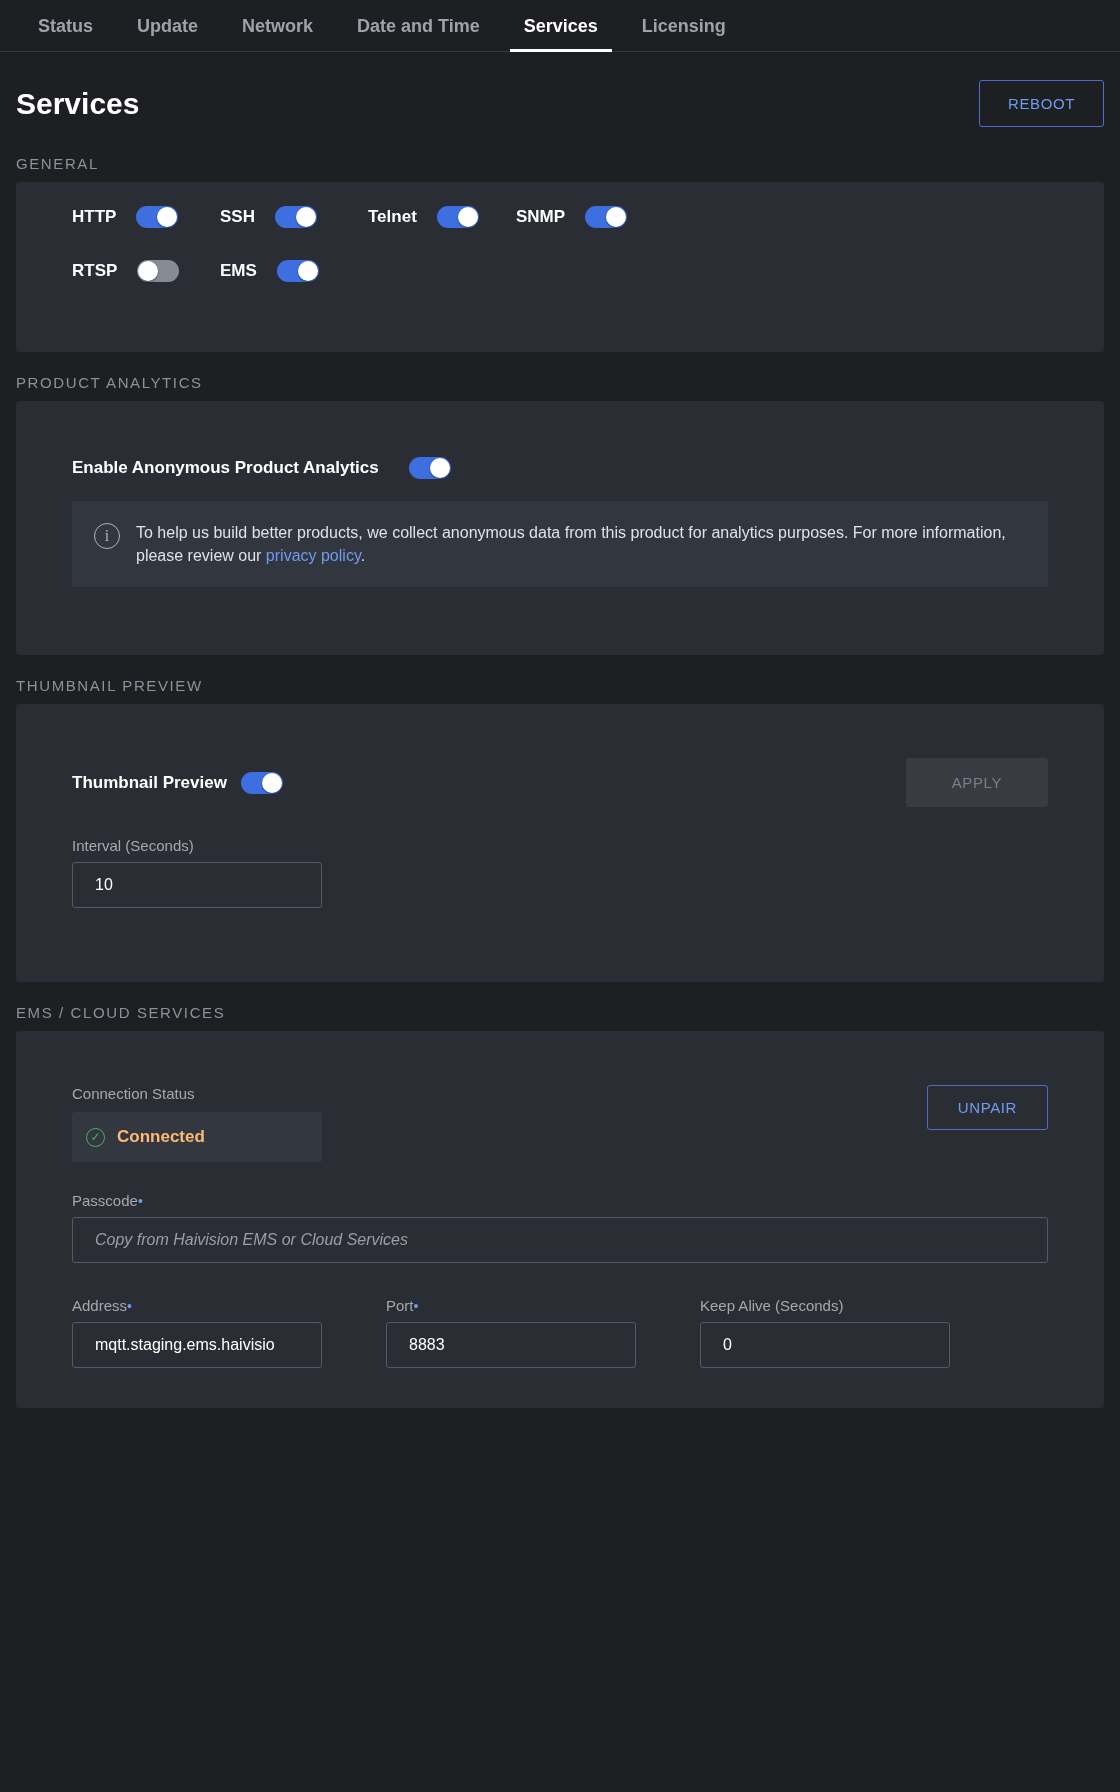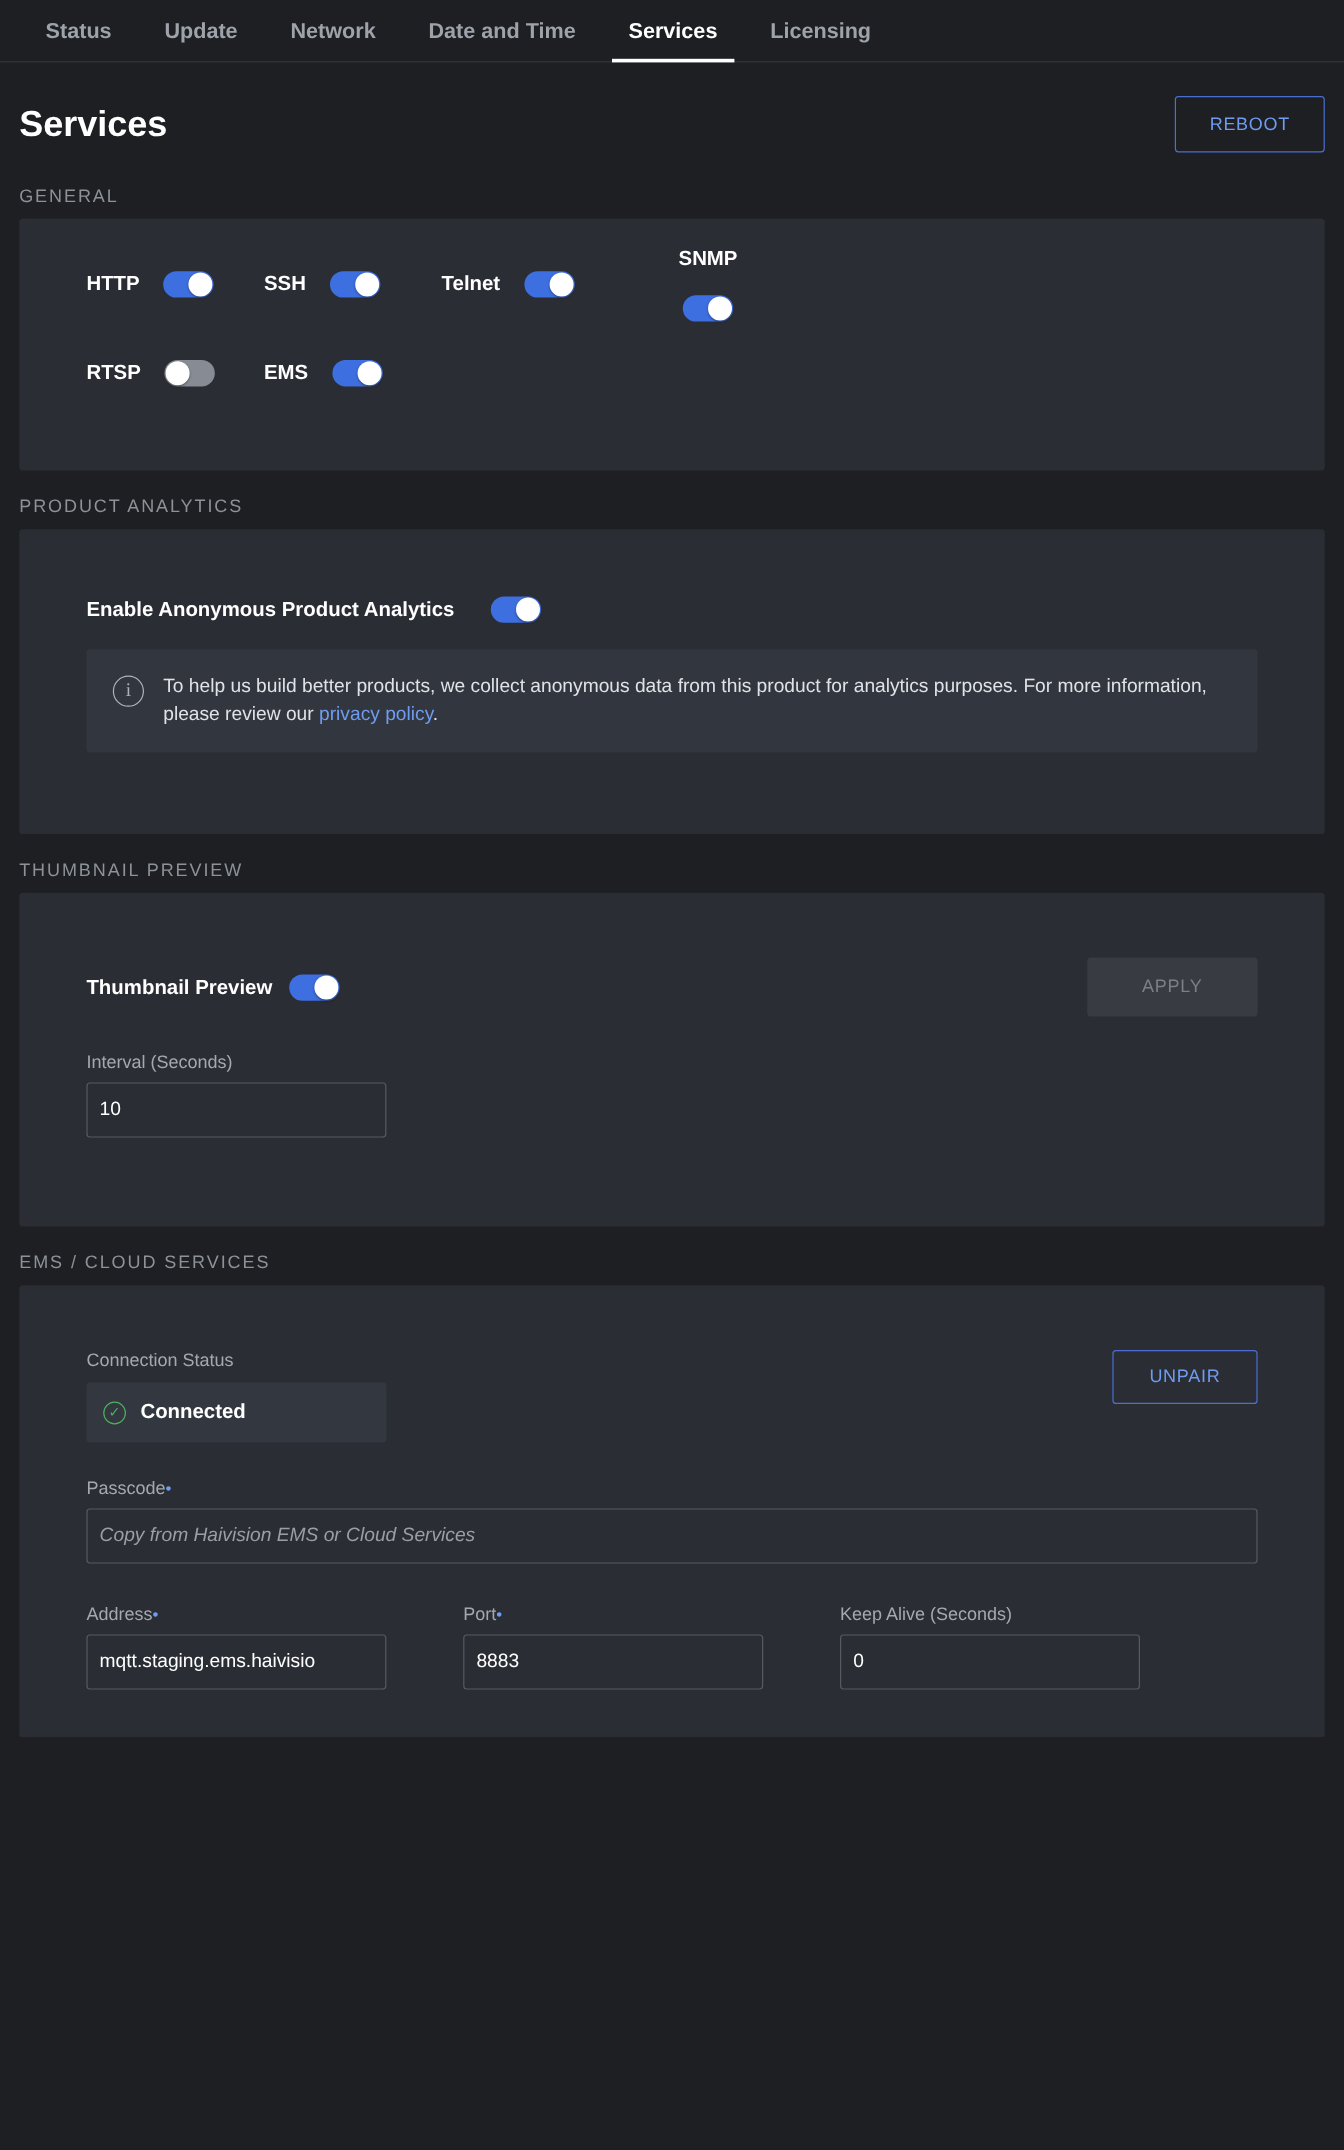--- a/index.html
+++ b/index.html
@@ -92,21 +92,21 @@
     box-shadow: 0 1px 2px rgba(0,0,0,.4);
   }
   .switch.off .knob { left: 1px; }
 
   
   .general-grid-row { display: flex; align-items: center; }
   .gcell { display: flex; align-items: center; gap: 20px; }
   .gcell.c1 { width: 148px; }
   .gcell.c2 { width: 148px; }
   .gcell.c3 { width: 148px; }
-  .gcell.c4 { width: 148px; flex-direction: column; }
+  .gcell.c4 { width: 148px; }
   .gcell .lbl { font-size: 17px; color: #fff; font-weight: bold; }
   .row-gap { height: 32px; }
 
   
   .analytics-row {
     display: flex; align-items: center; gap: 30px;
     margin: 32px 0 22px 0;
   }
   .analytics-row .lbl { font-size: 17px; color: #ffffff; font-weight: bold; }
   .infobox {
@@ -158,21 +158,21 @@
     color: #a4a9b0;
     margin: 30px 0 8px 0;
   }
   .req { color: #6f9cf0; font-size: 14px; }
   .input {
     background: #2a2d34;
     border: 1px solid #565a63;
     border-radius: 3px;
     color: #ffffff;
     font-size: 16px;
-    padding: 13px 10px;
+    padding: 13px 22px;
     width: 250px;
     font-family: "Liberation Sans", sans-serif;
   }
   .input::placeholder { color: #9a9ea6; font-style: italic; }
   .input.wide { width: 100%; }
 
   
   .ems-head {
     display: flex; justify-content: space-between; align-items: flex-start;
     margin-top: 30px;
@@ -188,21 +188,21 @@
     gap: 12px;
   }
   .check {
     width: 19px; height: 19px; border-radius: 50%;
     border: 1.5px solid #4eae62;
     color: #4eae62;
     font-size: 12px;
     display: flex; align-items: center; justify-content: center;
     flex: none;
   }
-  .status-text { font-size: 17px; color: #ffffff; font-weight: bold; }
+  .status-text { font-size: 17px; color: #fdba74; font-weight: bold; }
   .ems-grid {
     display: flex;
     gap: 64px;
     margin-top: 4px;
     align-items: flex-end;
   }
   .ems-col { width: 250px; }
   .panel.ems { padding-bottom: 40px; }
 </style>
 </head>

